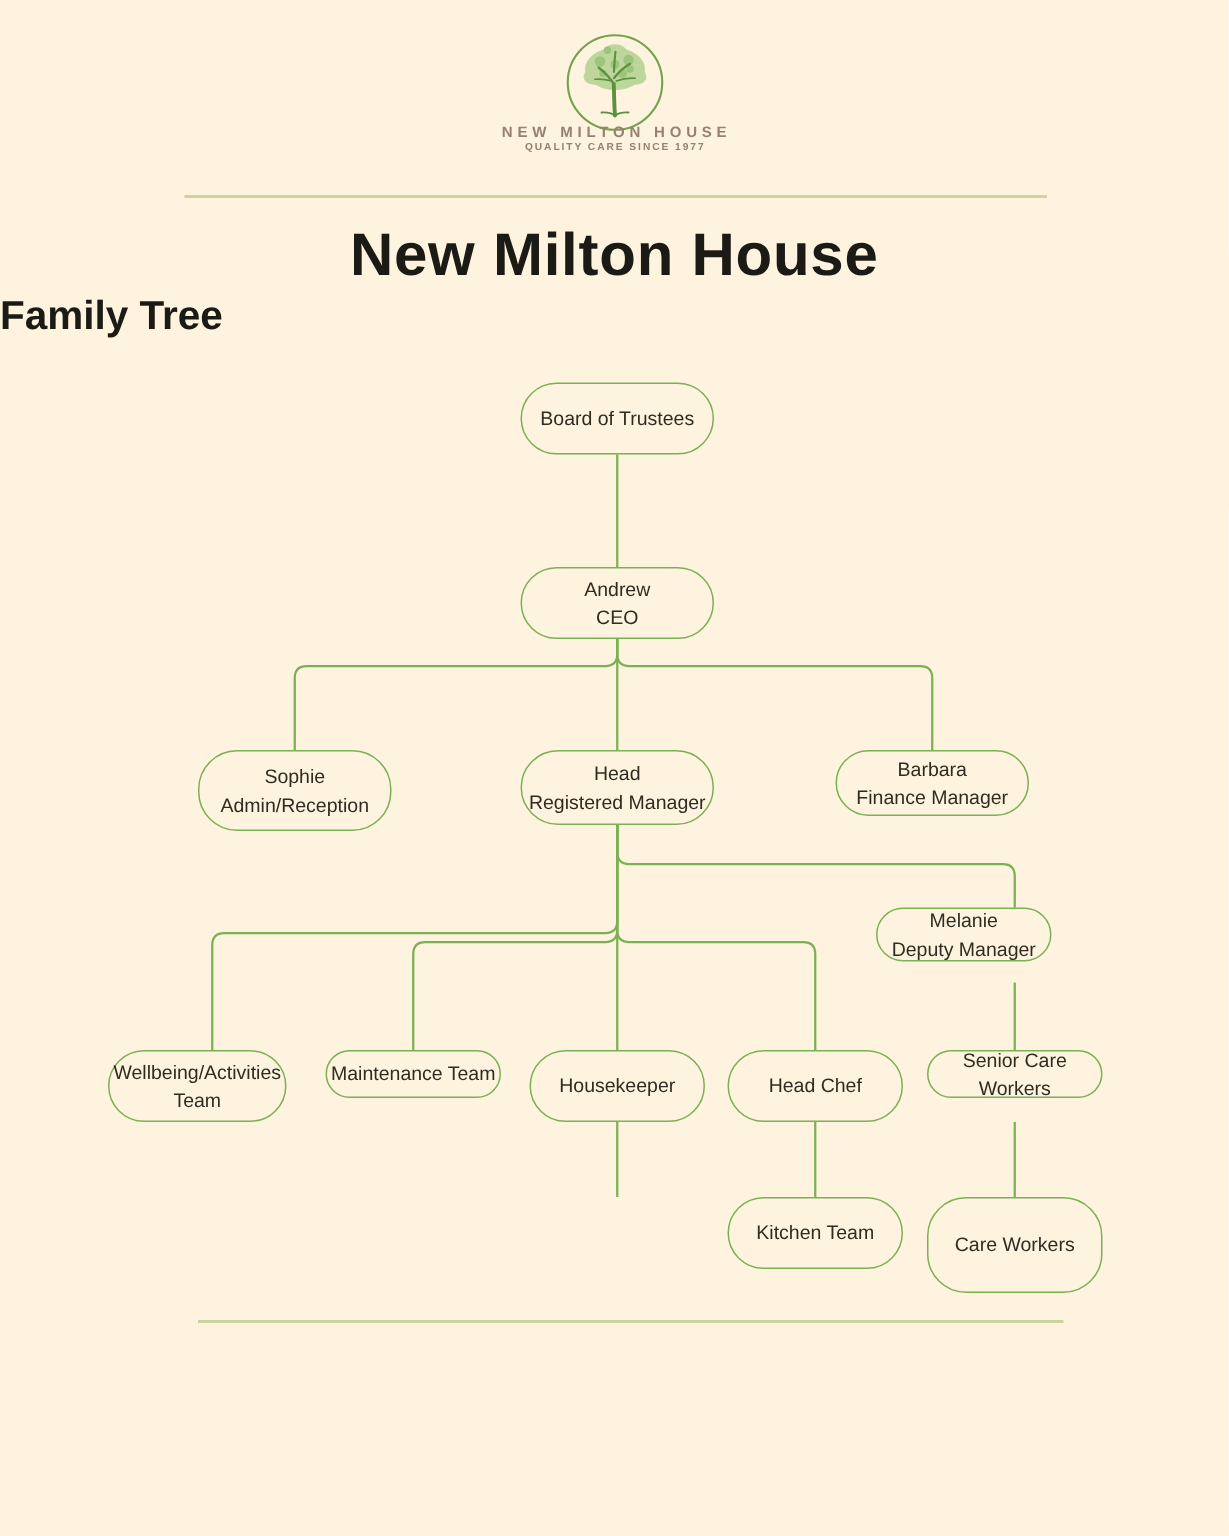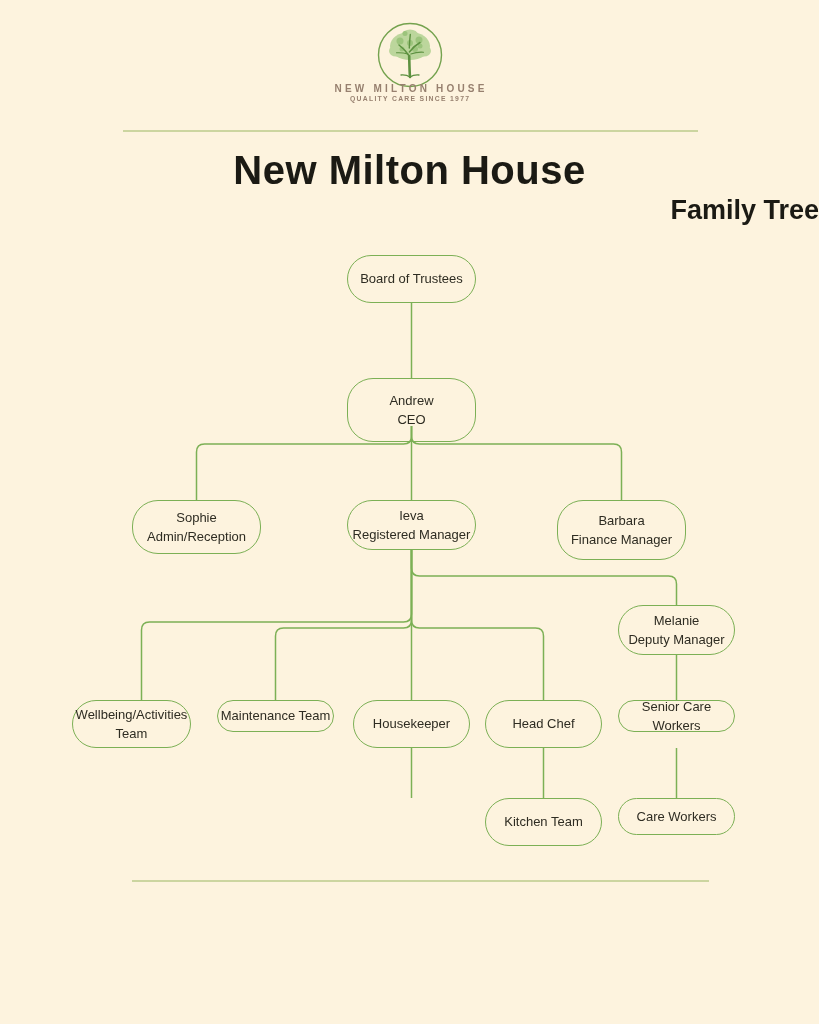--- a/index.html
+++ b/index.html
@@ -30,21 +30,21 @@
   .divider-top{left:123px;top:130px;width:575px;}
   .divider-bottom{left:132px;top:880px;width:577px;}
   
   .title{
     position:absolute;top:148px;left:0;width:100%;margin:0;
     text-align:center;font-size:40px;font-weight:600;
     letter-spacing:0.5px;color:var(--title-text,#1b1a14);
   }
   .subtitle{
     position:absolute;top:195px;left:0;width:100%;margin:0;
-    text-align:right;font-size:27px;font-weight:600;
+    text-align:left;font-size:27px;font-weight:600;
     color:var(--title-text,#1b1a14);
   }
   
   .connectors{position:absolute;left:0;top:0;width:819px;height:1024px;}
   .connectors path{fill:none;stroke:var(--green,#7cb055);stroke-width:1.5;}
   
   .node{
     position:absolute;box-sizing:border-box;
     border:1.5px solid var(--green,#7cb055);
     border-radius:26px;
@@ -114,41 +114,41 @@
     <path d="M676.5 655 L676.5 700"></path>
     <path d="M411.5 748 L411.5 798"></path>
     <path d="M543.5 748 L543.5 798"></path>
     <path d="M676.5 748 L676.5 798"></path>
   </svg>
 
   <div class="node" style="left:347px;top:255px;width:129px;height:48px">
     <span>Board of Trustees</span>
   </div>
 
-  <div class="node" style="left:347px;top:378px;width:129px;height:64px">
+  <div class="node" style="left:347px;top:378px;width:129px;height:48px">
     <span>Andrew</span>
     <span>CEO</span>
   </div>
 
   <div class="node" style="left:132px;top:500px;width:129px;height:54px">
     <span>Sophie</span>
     <span>Admin/Reception</span>
   </div>
 
   <div class="node" style="left:347px;top:500px;width:129px;height:50px">
-    <span>Ieva</span>
+    <span>Head</span>
     <span>Registered Manager</span>
   </div>
 
-  <div class="node" style="left:557px;top:500px;width:129px;height:60px">
+  <div class="node" style="left:557px;top:500px;width:129px;height:44px">
     <span>Barbara</span>
     <span>Finance Manager</span>
   </div>
 
-  <div class="node" style="left:618px;top:605px;width:117px;height:50px">
+  <div class="node" style="left:584px;top:605px;width:117px;height:36px">
     <span>Melanie</span>
     <span>Deputy Manager</span>
   </div>
 
   <div class="node" style="left:72px;top:700px;width:119px;height:48px">
     <span>Wellbeing/Activities Team</span>
   </div>
 
   <div class="node" style="left:217px;top:700px;width:117px;height:32px">
     <span>Maintenance Team</span>
@@ -164,19 +164,19 @@
 
   <div class="node" style="left:618px;top:700px;width:117px;height:32px">
     <span>Senior Care Workers</span>
   </div>
 
 
   <div class="node" style="left:485px;top:798px;width:117px;height:48px">
     <span>Kitchen Team</span>
   </div>
 
-  <div class="node" style="left:618px;top:798px;width:117px;height:37px">
+  <div class="node" style="left:618px;top:798px;width:117px;height:64px">
     <span>Care Workers</span>
   </div>
 
   <div class="divider divider-bottom"></div>
 
 </div>
 
 </body></html>

